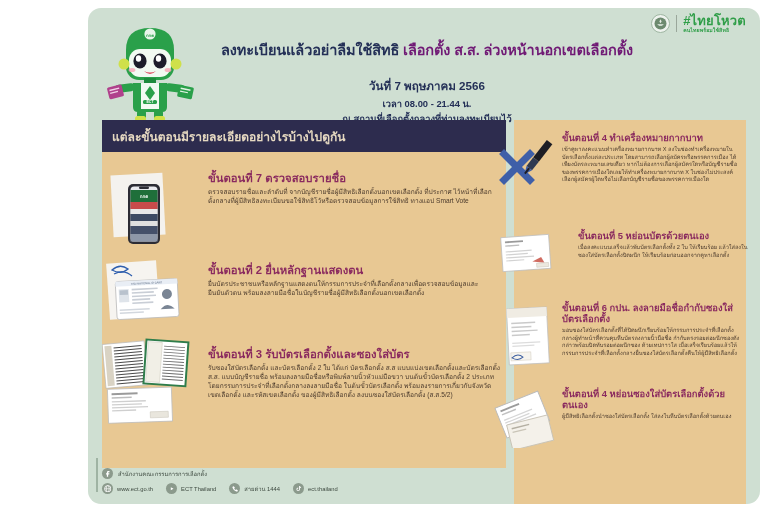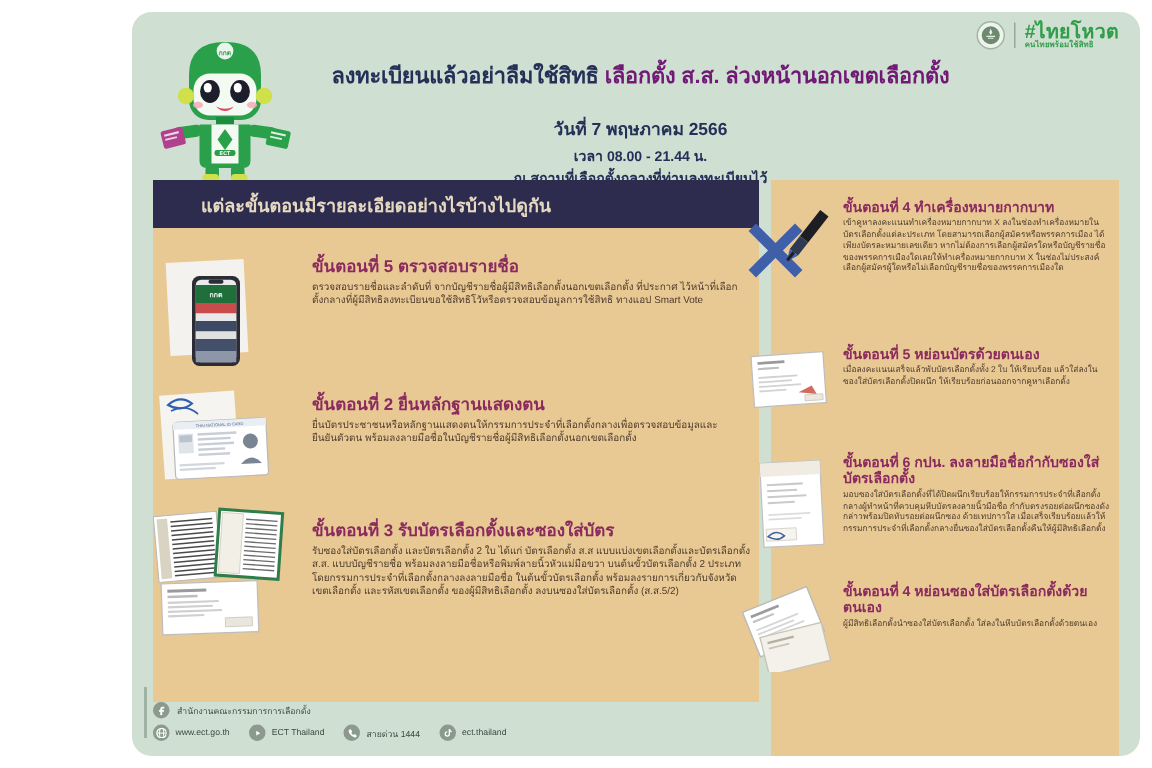--- a/index.html
+++ b/index.html
@@ -55,21 +55,21 @@
   .h-line1 .part2{color:#701a75;}
   .h-line2{font-size:11.6px;font-weight:bold;margin-top:16px;}
   .h-line3{font-size:9.4px;font-weight:bold;margin-top:1px;}
   .h-line4{font-size:9.4px;font-weight:bold;margin-top:0px;}
 
   
   .banner{
     position:absolute;left:14px;top:112px;
     width:404px;height:32px;
     background:#2d2c4e;
-    display:flex;align-items:center;padding-left:32px;
+    display:flex;align-items:center;padding-left:10px;
   }
   .banner span{
     color:#e6d9c1;font-size:12px;font-weight:bold;letter-spacing:0px;
   }
 
   
   .panel{
     position:absolute;
     background:#e8c893;
   }
@@ -92,21 +92,21 @@
   .right .step h3{ font-size:9.4px; }
   .right .step p{ font-size:5.6px; margin-top:3px; }
 
   
   .s1{ left:106px; top:20px; width:286px; }
   .s2{ left:106px; top:112px; width:286px; }
   .s3{ left:106px; top:196px; width:292px; }
 
   
   .r4{ left:48px; top:12px; width:176px; }
-  .r5{ left:48px; top:110px; width:176px; }
+  .r5{ left:64px; top:110px; width:176px; }
   .r6{ left:48px; top:182px; width:178px; }
   .r7{ left:48px; top:268px; width:178px; }
 
   
   .art{position:absolute;}
   .a1{left:4px;top:14px;width:98px;height:86px;}
   .a2{left:2px;top:106px;width:98px;height:74px;}
   .a3{left:0px;top:186px;width:104px;height:92px;}
   .ar4{left:-24px;top:16px;width:68px;height:64px;}
   .ar5{left:-18px;top:106px;width:62px;height:60px;}
@@ -307,21 +307,21 @@
             <rect x="10" y="62" width="34" height="1.4" fill="#cfcfcf"></rect>
             <rect x="10" y="65" width="30" height="1.4" fill="#cfcfcf"></rect>
             <rect x="10" y="68" width="36" height="1.4" fill="#cfcfcf"></rect>
             <rect x="10" y="71" width="24" height="1.4" fill="#cfcfcf"></rect>
             <rect x="48" y="74" width="18" height="6" fill="#e9e6dd" stroke="#c6c2b6" stroke-width="0.5"></rect>
           </g>
         </svg>
       </div>
 
       <div class="step s1">
-        <h3>ขั้นตอนที่ 5 ตรวจสอบรายชื่อ</h3>
+        <h3>ขั้นตอนที่ 7 ตรวจสอบรายชื่อ</h3>
         <p>ตรวจสอบรายชื่อและลำดับที่ จากบัญชีรายชื่อผู้มีสิทธิเลือกตั้งนอกเขตเลือกตั้ง ที่ประกาศ ไว้หน้าที่เลือกตั้งกลางที่ผู้มีสิทธิลงทะเบียนขอใช้สิทธิโวัหรือตรวจสอบข้อมูลการใช้สิทธิ ทางแอป Smart Vote</p>
       </div>
       <div class="step s2">
         <h3>ขั้นตอนที่ 2 ยื่นหลักฐานแสดงตน</h3>
         <p>ยื่นบัตรประชาชนหรือหลักฐานแสดงตนให้กรรมการประจำที่เลือกตั้งกลางเพื่อตรวจสอบข้อมูลและยืนยันตัวตน พร้อมลงลายมือชื่อในบัญชีรายชื่อผู้มีสิทธิเลือกตั้งนอกเขตเลือกตั้ง</p>
       </div>
       <div class="step s3">
         <h3>ขั้นตอนที่ 3 รับบัตรเลือกตั้งและซองใส่บัตร</h3>
         <p>รับซองใส่บัตรเลือกตั้ง และบัตรเลือกตั้ง 2 ใบ ได้แก่ บัตรเลือกตั้ง ส.ส แบบแบ่งเขตเลือกตั้งและบัตรเลือกตั้ง ส.ส. แบบบัญชีรายชื่อ พร้อมลงลายมือชื่อหรือพิมพ์ลายนิ้วหัวแม่มือขวา บนต้นขั้วบัตรเลือกตั้ง 2 ประเภท โดยกรรมการประจำที่เลือกตั้งกลางลงลายมือชื่อ ในต้นขั้วบัตรเลือกตั้ง พร้อมลงรายการเกี่ยวกับจังหวัด เขตเลือกตั้ง และรหัสเขตเลือกตั้ง ของผู้มีสิทธิเลือกตั้ง ลงบนซองใส่บัตรเลือกตั้ง (ส.ส.5/2)</p>
       </div>

